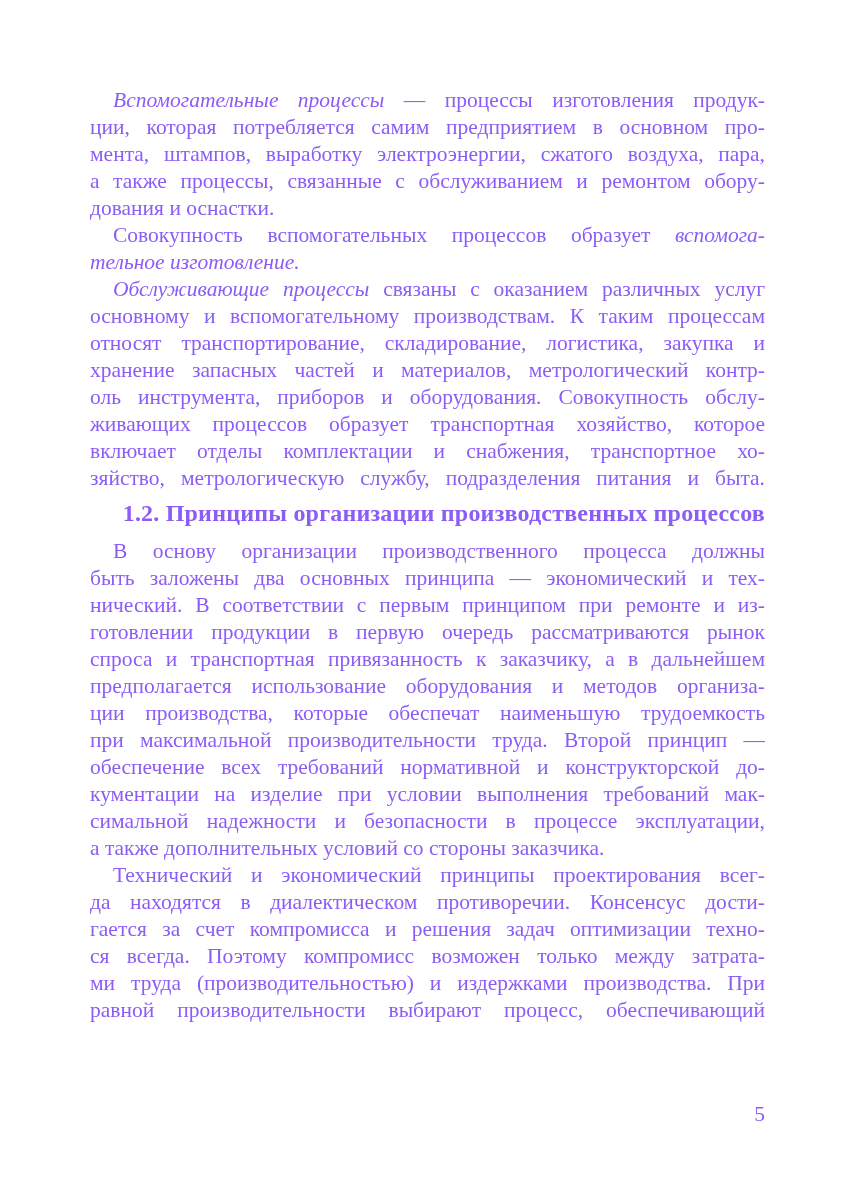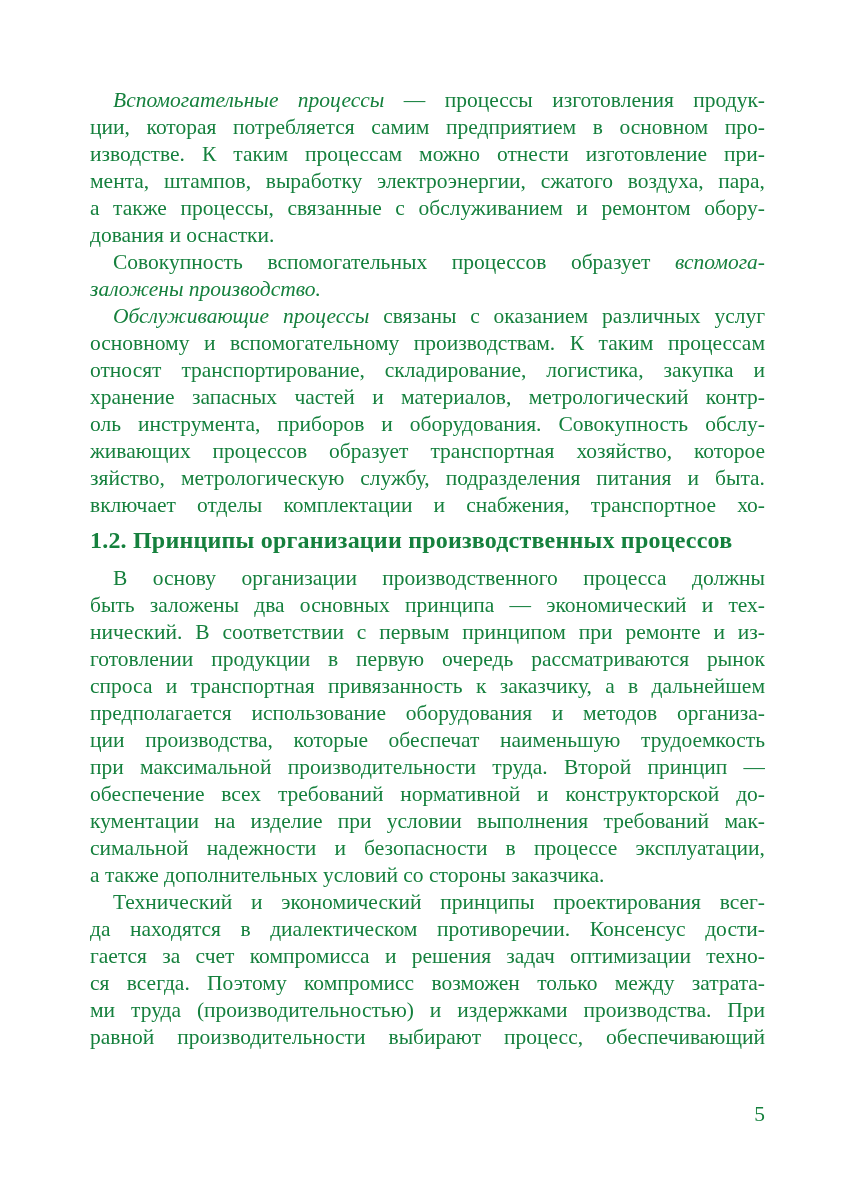--- a/index.html
+++ b/index.html
@@ -29,61 +29,60 @@
   }
   .line.last {
     text-align: right;
     text-align-last: left;
   }
   .line.indent { text-indent: 23px; }
   .line em { font-style: italic; }
   .heading {
     font-size: 24px;
     font-weight: bold;
-    text-align: left;
+    text-align: right;
     line-height: 32px;
     margin: 5px 0 9px 0;
     letter-spacing: 0.2px;
   }
   .page-number {
     position: absolute;
     left: 90px;
     top: 1101px;
     width: 675px;
     text-align: right;
     font-size: 21.5px;
     line-height: 27px;
   }
 </style>
 </head>
 <body>
 
-<div class="page" style="background: rgb(255, 255, 255); color: #15803d;">
+<div class="page" style="background: rgb(255, 255, 255); color: #8b5cf6;">
   <div class="text-column">
       <div class="paragraph">
         <div class="line indent"><em>Вспомогательные процессы</em><span> — процессы изготовления продук-</span></div>
         <div class="line"><span>ции, которая потребляется самим предприятием в основном про-</span></div>
-        <div class="line"><span>изводстве. К таким процессам можно отнести изготовление при-</span></div>
         <div class="line"><span>мента, штампов, выработку электроэнергии, сжатого воздуха, пара,</span></div>
         <div class="line"><span>а также процессы, связанные с обслуживанием и ремонтом обору-</span></div>
         <div class="line last"><span>дования и оснастки.</span></div>
       </div>
       <div class="paragraph">
         <div class="line indent"><span>Совокупность вспомогательных процессов образует </span><em>вспомога-</em></div>
-        <div class="line last"><em>заложены производство.</em></div>
+        <div class="line last"><em>тельное изготовление.</em></div>
       </div>
       <div class="paragraph">
         <div class="line indent"><em>Обслуживающие процессы</em><span> связаны с оказанием различных услуг</span></div>
         <div class="line"><span>основному и вспомогательному производствам. К таким процессам</span></div>
         <div class="line"><span>относят транспортирование, складирование, логистика, закупка и</span></div>
         <div class="line"><span>хранение запасных частей и материалов, метрологический контр-</span></div>
         <div class="line"><span>оль инструмента, приборов и оборудования. Совокупность обслу-</span></div>
         <div class="line"><span>живающих процессов образует транспортная хозяйство, которое</span></div>
+        <div class="line"><span>включает отделы комплектации и снабжения, транспортное хо-</span></div>
         <div class="line"><span>зяйство, метрологическую службу, подразделения питания и быта.</span></div>
-        <div class="line"><span>включает отделы комплектации и снабжения, транспортное хо-</span></div>
       </div>
       <div class="heading">1.2. Принципы организации производственных процессов</div>
       <div class="paragraph">
         <div class="line indent"><span>В основу организации производственного процесса должны</span></div>
         <div class="line"><span>быть заложены два основных принципа — экономический и тех-</span></div>
         <div class="line"><span>нический. В соответствии с первым принципом при ремонте и из-</span></div>
         <div class="line"><span>готовлении продукции в первую очередь рассматриваются рынок</span></div>
         <div class="line"><span>спроса и транспортная привязанность к заказчику, а в дальнейшем</span></div>
         <div class="line"><span>предполагается использование оборудования и методов организа-</span></div>
         <div class="line"><span>ции производства, которые обеспечат наименьшую трудоемкость</span></div>

